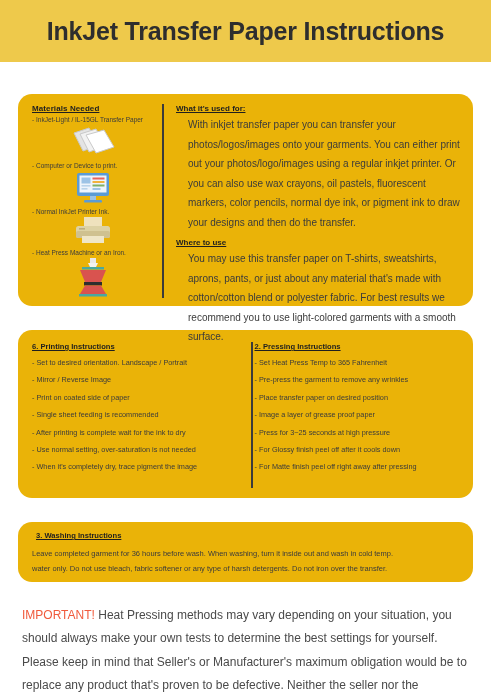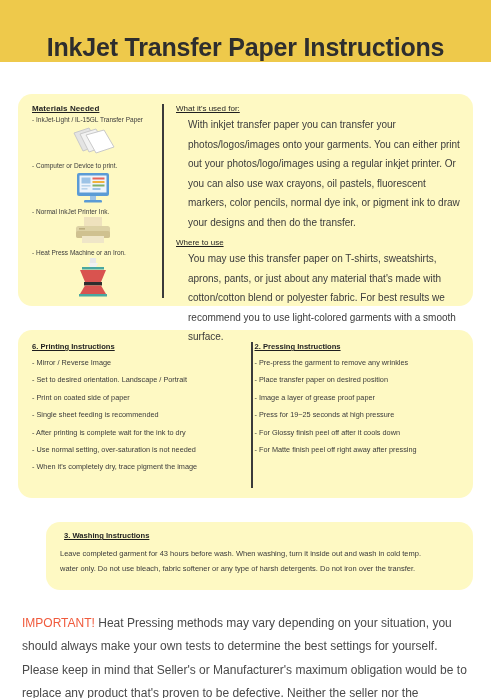--- a/index.html
+++ b/index.html
@@ -7,35 +7,35 @@
     width:491px;height:698px;
     background:#ffffff;
     font-family:"Liberation Sans", sans-serif;
     color:#3b3b3b;
     overflow:hidden;
     position:relative;
   }
   .header-bar{
     width:491px;height:62px;
     background:#eec94b;
-    display:flex;align-items:flex-end;justify-content:center;
+    display:flex;align-items:center;justify-content:center;
   }
   .header-title{
     font-size:25px;font-weight:bold;color:#2e2e2e;
     letter-spacing:-0.2px;
   }
 
   .page{
     padding:0 18px;
     box-sizing:border-box;
   }
 
   
   .card{
-    background:#fef9c3;
+    background:#eab308;
     border-radius:14px;
     box-sizing:border-box;
   }
   .card-top{
     margin-top:32px;
     height:212px;
     display:flex;
     padding:10px 12px 8px 14px;
   }
   .col-materials{
@@ -58,21 +58,21 @@
   }
   .mat-label{
     font-size:6.5px;color:#3b3b3b;margin:0 0 1px 0;line-height:1.2;
   }
   .icon-wrap{
     display:flex;justify-content:center;align-items:center;
     margin:1px 0 3px 0;
   }
 
   .body-heading{
-    font-size:8px;font-weight:normal;color:#1f1f1f;
+    font-size:8px;font-weight:bold;color:#1f1f1f;
     text-decoration:underline;margin:0 0 2px 0;
   }
   .body-text{
     font-size:10px;color:#3b3b3b;line-height:1.95;margin:0 0 6px 12px;
   }
   .body-text.last{margin-bottom:0;}
 
   
   .card-mid{
     margin-top:24px;
@@ -94,23 +94,22 @@
     font-size:7.6px;font-weight:bold;color:#1f1f1f;
     text-decoration:underline;margin:0 0 8px 2px;
   }
   .list-item{
     font-size:7.3px;color:#3b3b3b;margin:0 0 9px 2px;line-height:1.15;
   }
 
   
   .card-wash{
     margin-top:24px;
-    height:68px;
+    height:60px;
     padding:9px 14px 22px 14px;
-    margin-left:28px;
   }
   .wash-heading{
     font-size:7.6px;font-weight:bold;color:#1f1f1f;
     text-decoration:underline;margin:0 0 6px 4px;
   }
   .wash-text{
     font-size:7.5px;color:#3b3b3b;line-height:2.0;margin:0;
   }
 
   
@@ -202,42 +201,43 @@
       <div class="body-heading">What it's used for:</div>
       <div class="body-text">With inkjet transfer paper you can transfer your photos/logos/images onto your garments. You can either print out your photos/logo/images using a regular inkjet printer. Or you can also use wax crayons, oil pastels, fluorescent markers, color pencils, normal dye ink, or pigment ink to draw your designs and then do the transfer.</div>
       <div class="body-heading">Where to use</div>
       <div class="body-text last">You may use this transfer paper on T-shirts, sweatshirts, aprons, pants, or just about any material that's made with cotton/cotton blend or polyester fabric. For best results we recommend you to use light-colored garments with a smooth surface.</div>
     </div>
   </div>
 
   <div class="card card-mid">
     <div class="col-print">
       <div class="list-heading">6. Printing Instructions</div>
+      <div class="list-item">- Set to desired orientation. Landscape / Portrait</div>
       <div class="list-item">- Mirror / Reverse Image</div>
-      <div class="list-item">- Set to desired orientation. Landscape / Portrait</div>
       <div class="list-item">- Print on coated side of paper</div>
       <div class="list-item">- Single sheet feeding is recommended</div>
       <div class="list-item">- After printing is complete wait for the ink to dry</div>
       <div class="list-item">- Use normal setting, over-saturation is not needed</div>
       <div class="list-item">- When it's completely dry, trace pigment the image</div>
     </div>
     <div class="col-press">
       <div class="list-heading">2. Pressing Instructions</div>
+      <div class="list-item">- Set Heat Press Temp to 365 Fahrenheit</div>
       <div class="list-item">- Pre-press the garment to remove any wrinkles</div>
       <div class="list-item">- Place transfer paper on desired position</div>
       <div class="list-item">- Image a layer of grease proof paper</div>
-      <div class="list-item">- Press for 19~25 seconds at high pressure</div>
+      <div class="list-item">- Press for 3~25 seconds at high pressure</div>
       <div class="list-item">- For Glossy finish peel off after it cools down</div>
       <div class="list-item">- For Matte finish peel off right away after pressing</div>
     </div>
   </div>
 
   <div class="card card-wash">
     <div class="wash-heading">3. Washing Instructions</div>
-    <div class="wash-text">Leave completed garment for 43 hours before wash. When washing, turn it inside out and wash in cold temp.</div>
+    <div class="wash-text">Leave completed garment for 36 hours before wash. When washing, turn it inside out and wash in cold temp.</div>
     <div class="wash-text">water only. Do not use bleach, fabric softener or any type of harsh detergents. Do not iron over the transfer.</div>
   </div>
 
   <div class="disclaimer">
     <span class="important">IMPORTANT!</span><span> Heat Pressing methods may vary depending on your situation, you should always make your own tests to determine the best settings for yourself. Please keep in mind that Seller's or Manufacturer's maximum obligation would be to replace any product that's proven to be defective. Neither the seller nor the manufacturer is liable for any injury directly or indirectly caused out of use or inability to use of the paper.</span>
   </div>
 
 </div>
 
 </body></html>

